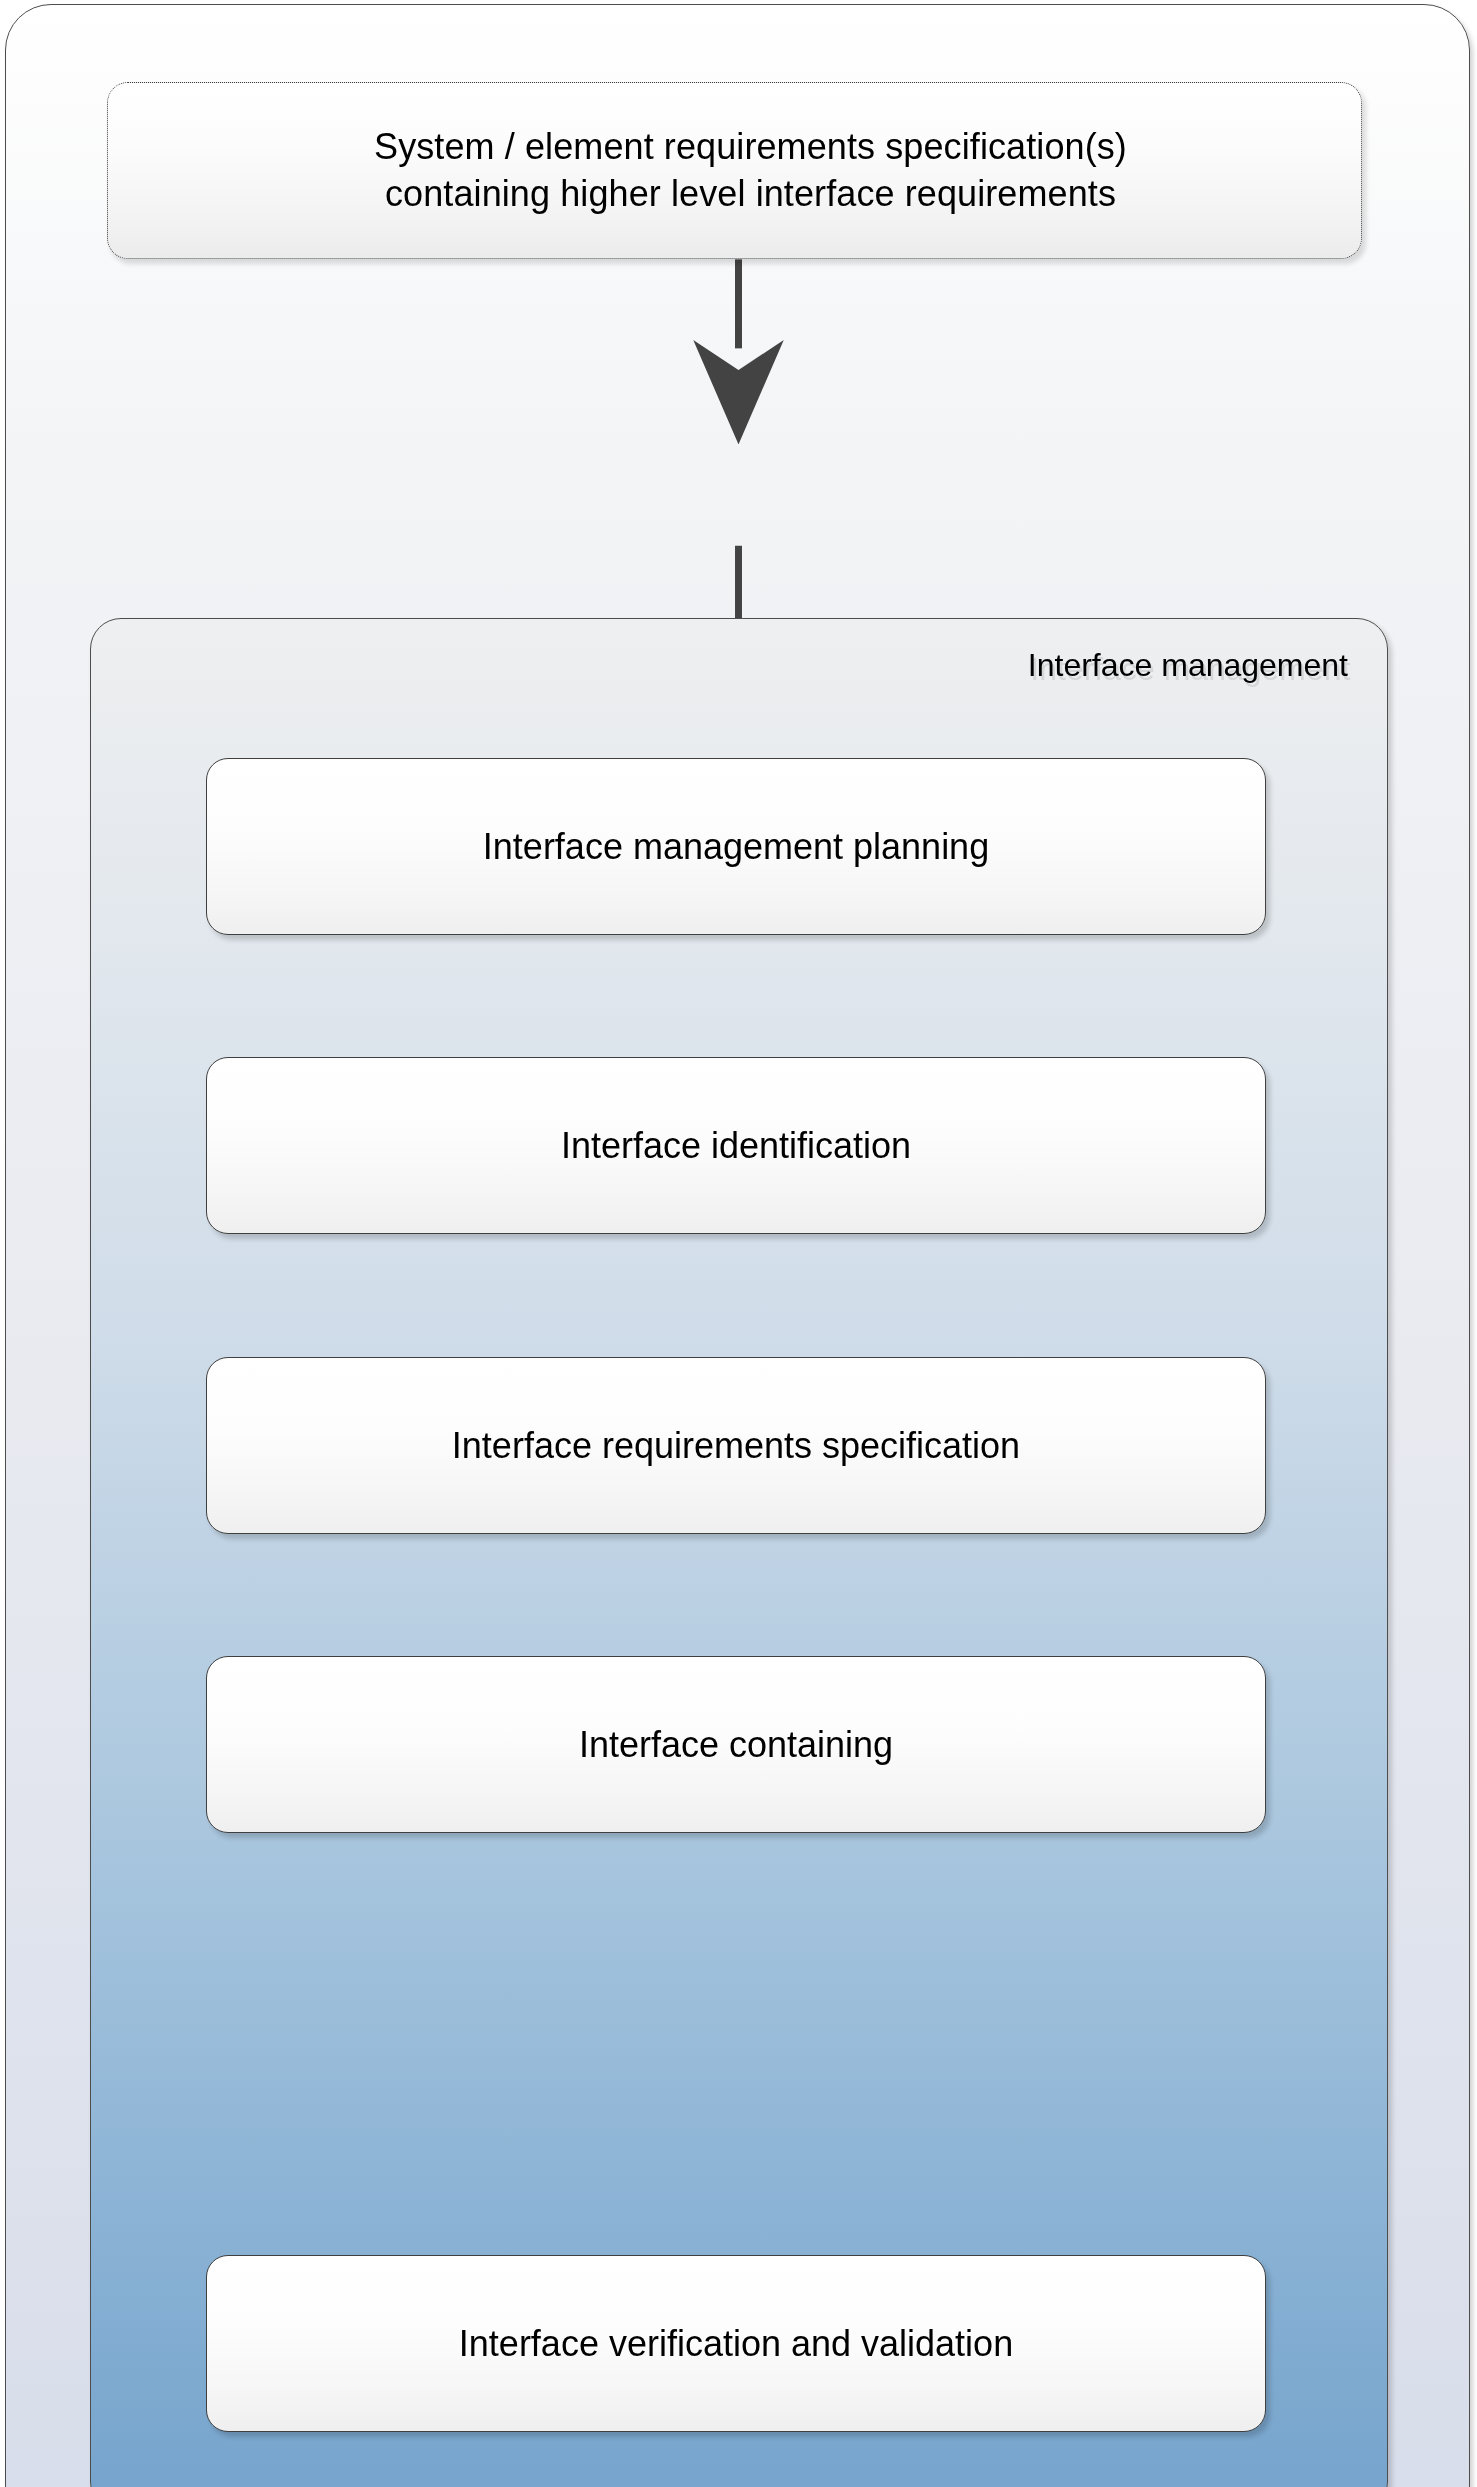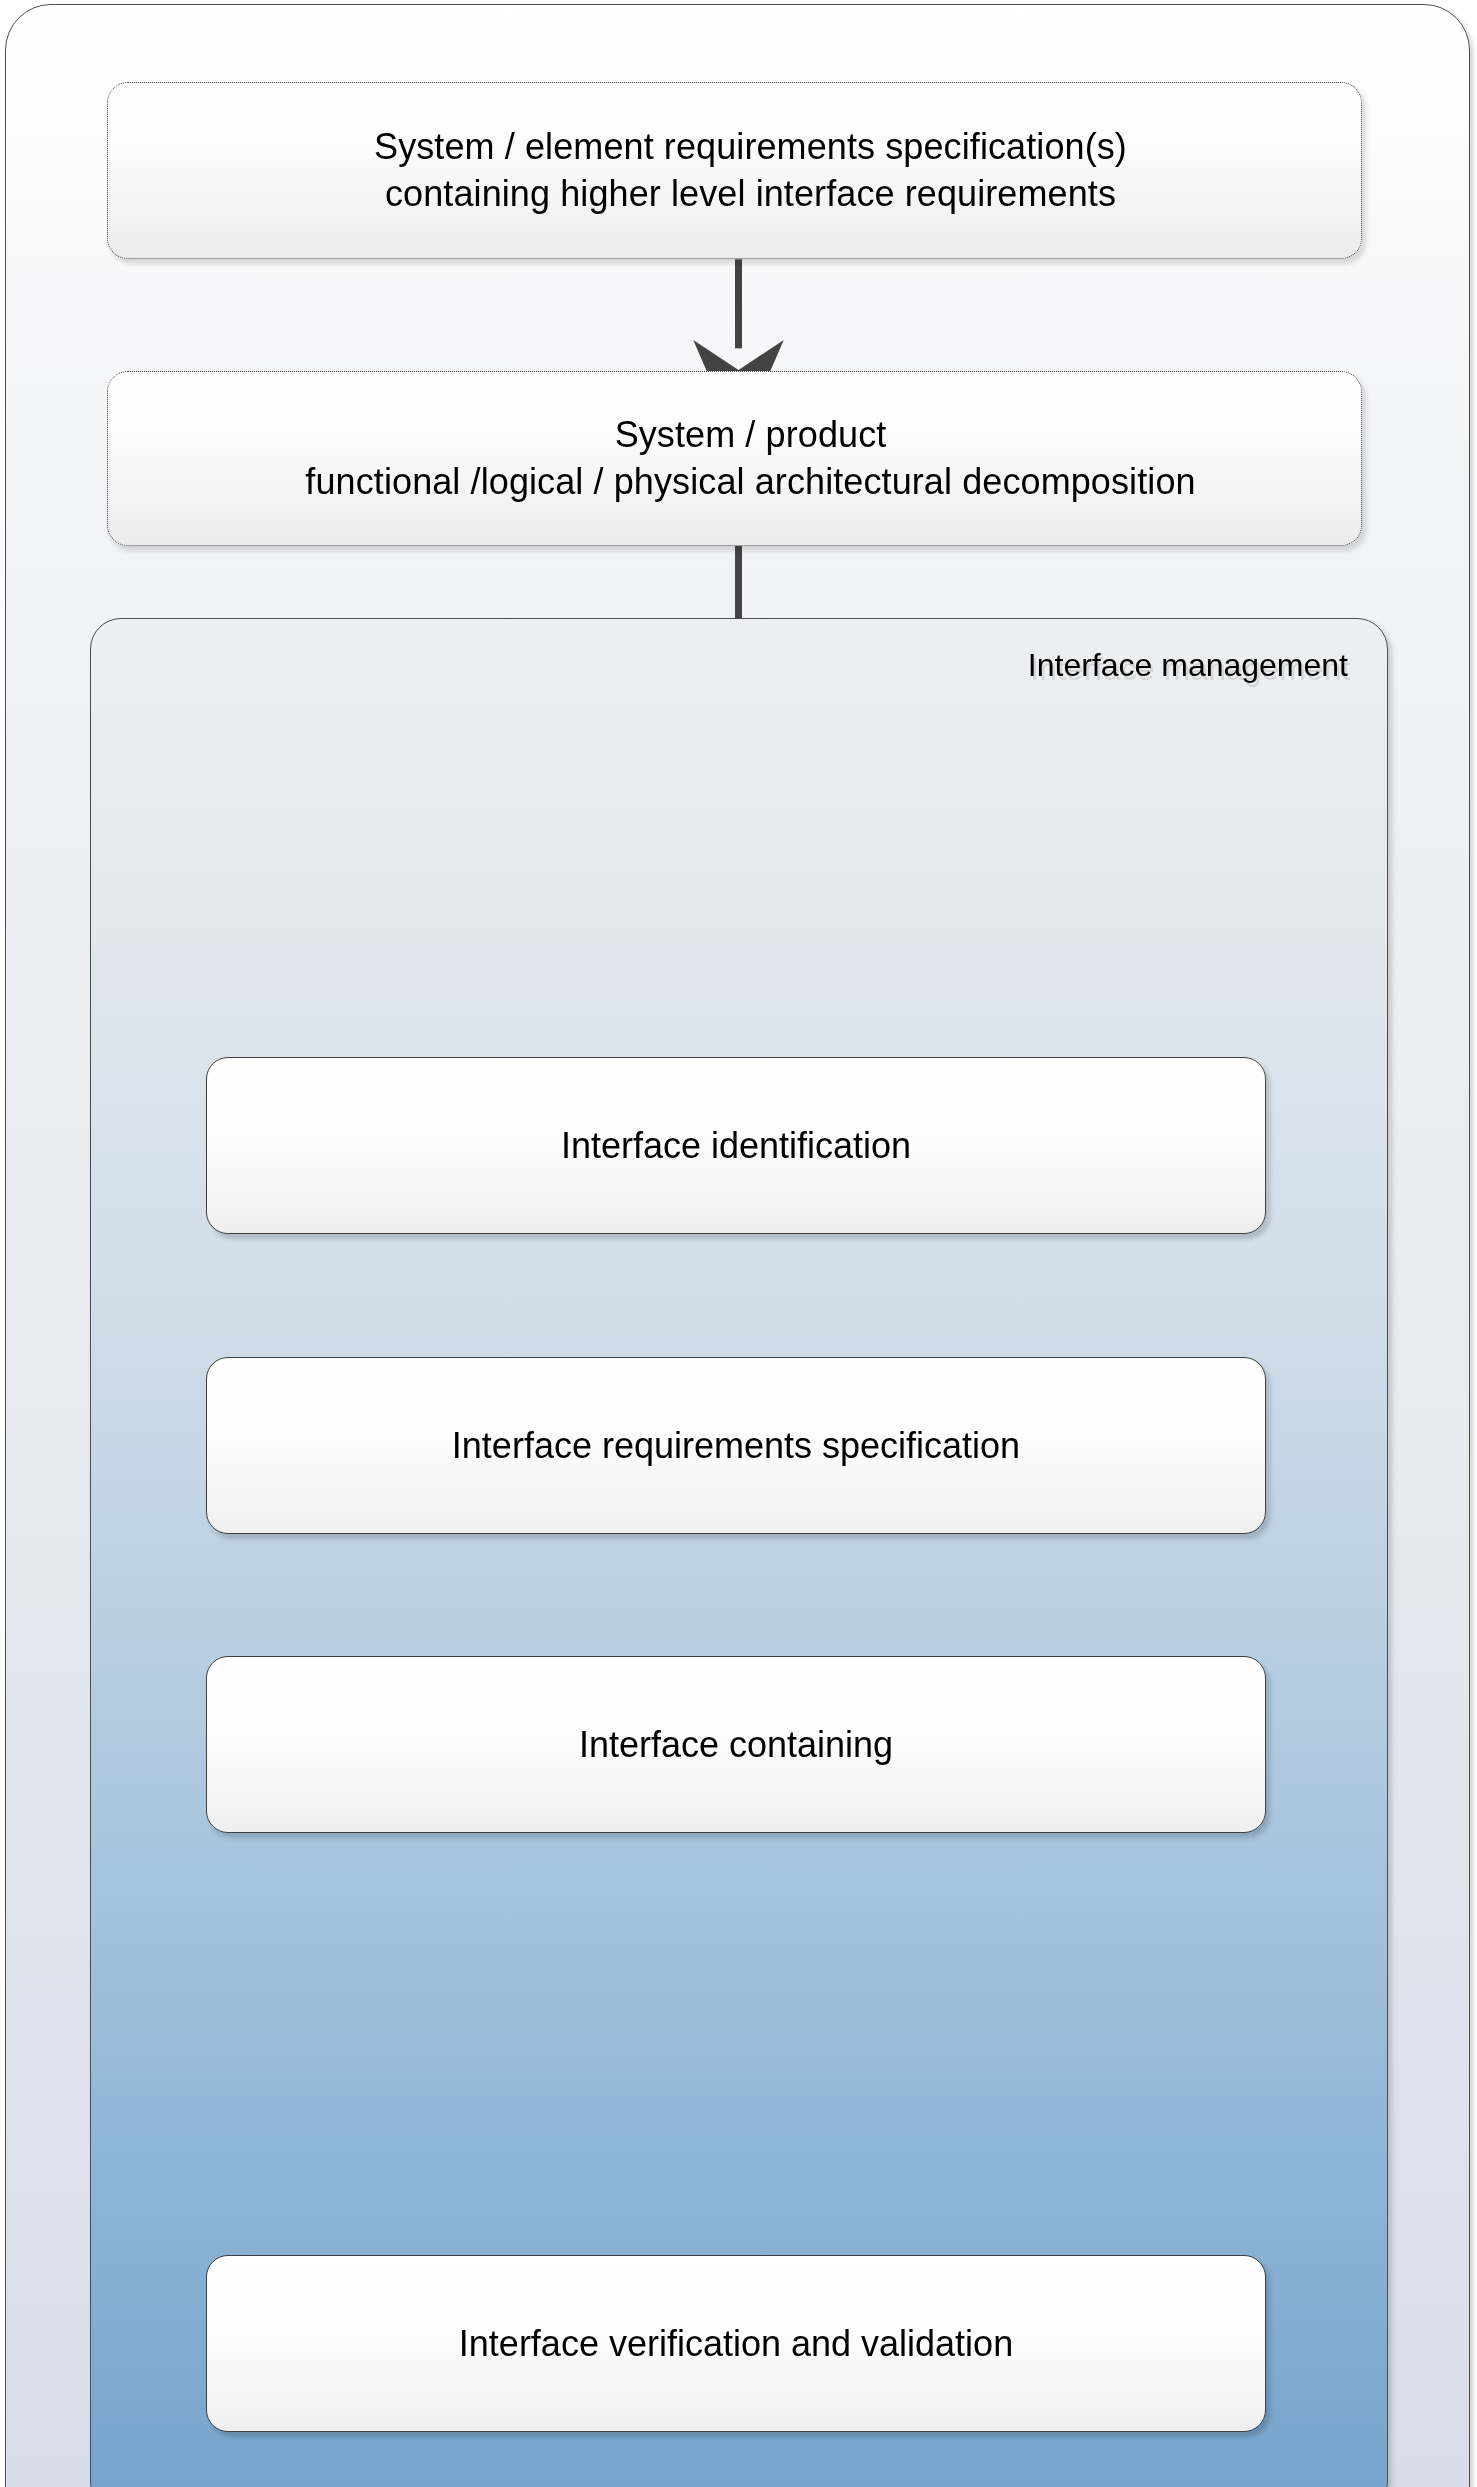--- a/index.html
+++ b/index.html
@@ -83,29 +83,28 @@
       <line x1="1485" y1="3685" x2="1485" y2="3884"></line>
       <line x1="1485" y1="4287" x2="1485" y2="4486"></line>
     </g>
   </svg>
 
   <div class="dot-box" id="box-spec">
     <span class="txt">System / element requirements specification(s)
 containing higher level interface requirements</span>
   </div>
 
-  <div class="dot-box" id="box-arch">
-    <span class="txt">System / product
-functional /logical / physical architectural decomposition</span>
-  </div>
 
   <div class="group-box">
     <div class="group-label">Interface management</div>
   </div>
 
+  <div class="step-box" style="top:758px">
+    <span class="txt">Interface management planning</span>
+  </div>
   <div class="step-box" style="top:1357px">
     <span class="txt">Interface requirements specification</span>
   </div>
   <div class="step-box" style="top:1057px">
     <span class="txt">Interface identification</span>
   </div>
   <div class="step-box" style="top:1656px">
     <span class="txt">Interface containing</span>
   </div>
   <div class="step-box" style="top:2255px">

